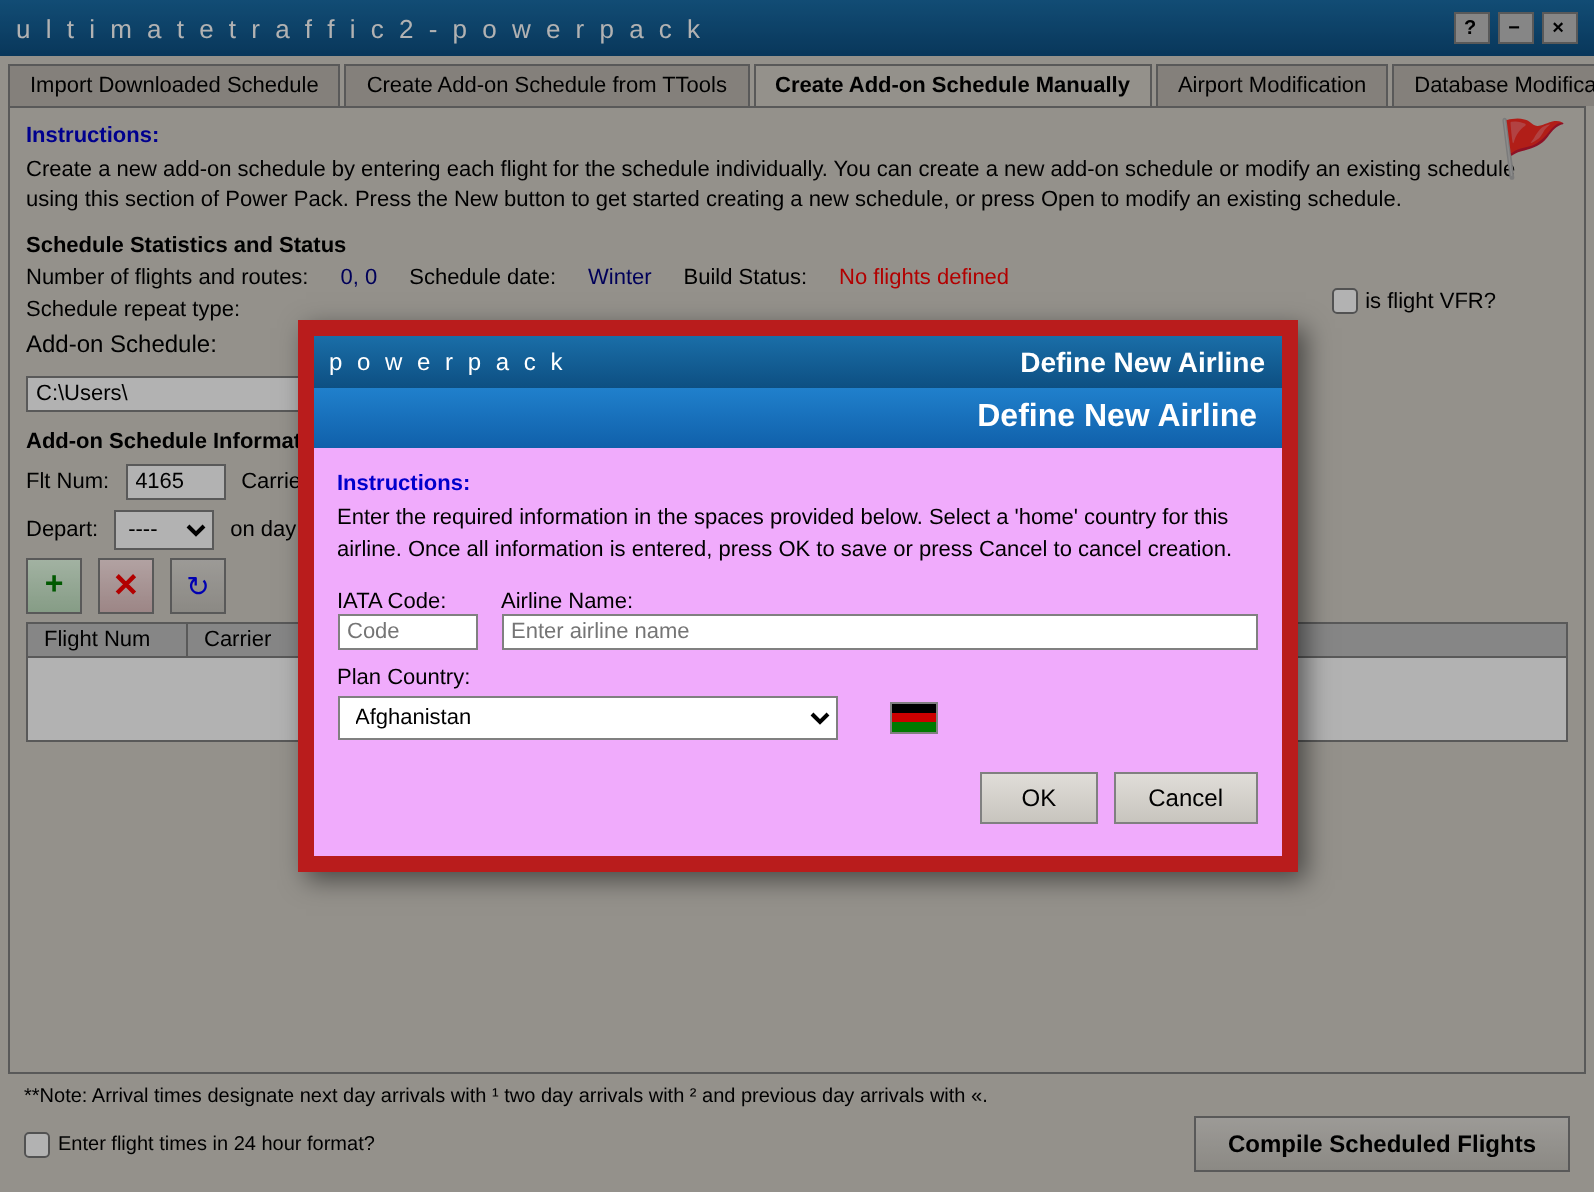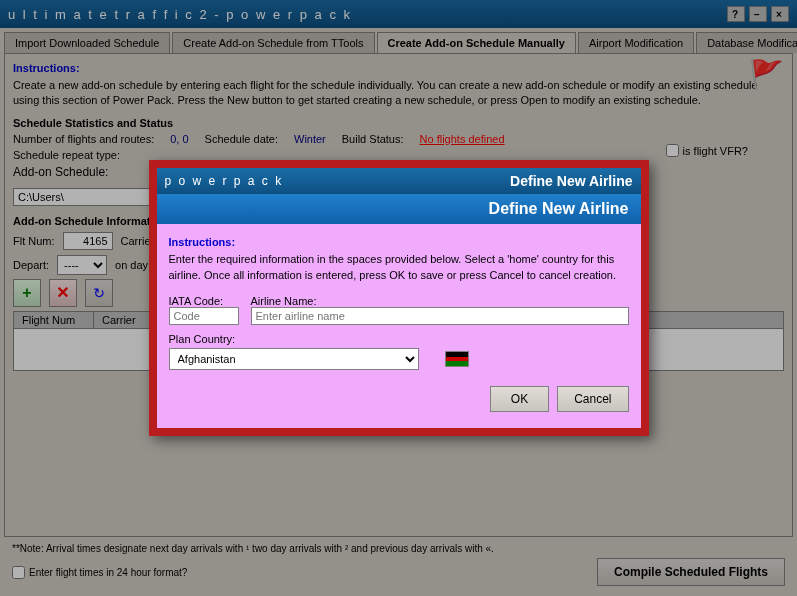--- a/index.html
+++ b/index.html
@@ -102,21 +102,21 @@
     }
     .stats-row {
       display: flex;
       align-items: center;
       gap: 16px;
       font-size: 11px;
       margin-bottom: 4px;
     }
     .stat-label { color: #000; }
     .stat-value { color: #000080; }
-    .stat-value.red { color: red; text-decoration: underline; }
+    .stat-value.red { color: red; }
 
     .field-row {
       display: flex;
       align-items: center;
       gap: 8px;
       margin-bottom: 4px;
       font-size: 11px;
     }
     .field-label { min-width: 120px; }
 
@@ -130,21 +130,20 @@
     
     .flt-row {
       display: flex;
       align-items: center;
       gap: 8px;
       margin-bottom: 4px;
       font-size: 11px;
     }
     .flt-num-input {
       width: 50px;
-      text-align: right;
     }
 
     .btn {
       padding: 3px 8px;
       border: 1px solid #808080;
       background: linear-gradient(to bottom, #e0ddd8, #c8c5be);
       cursor: pointer;
       font-size: 11px;
     }
     .icon-btn {

